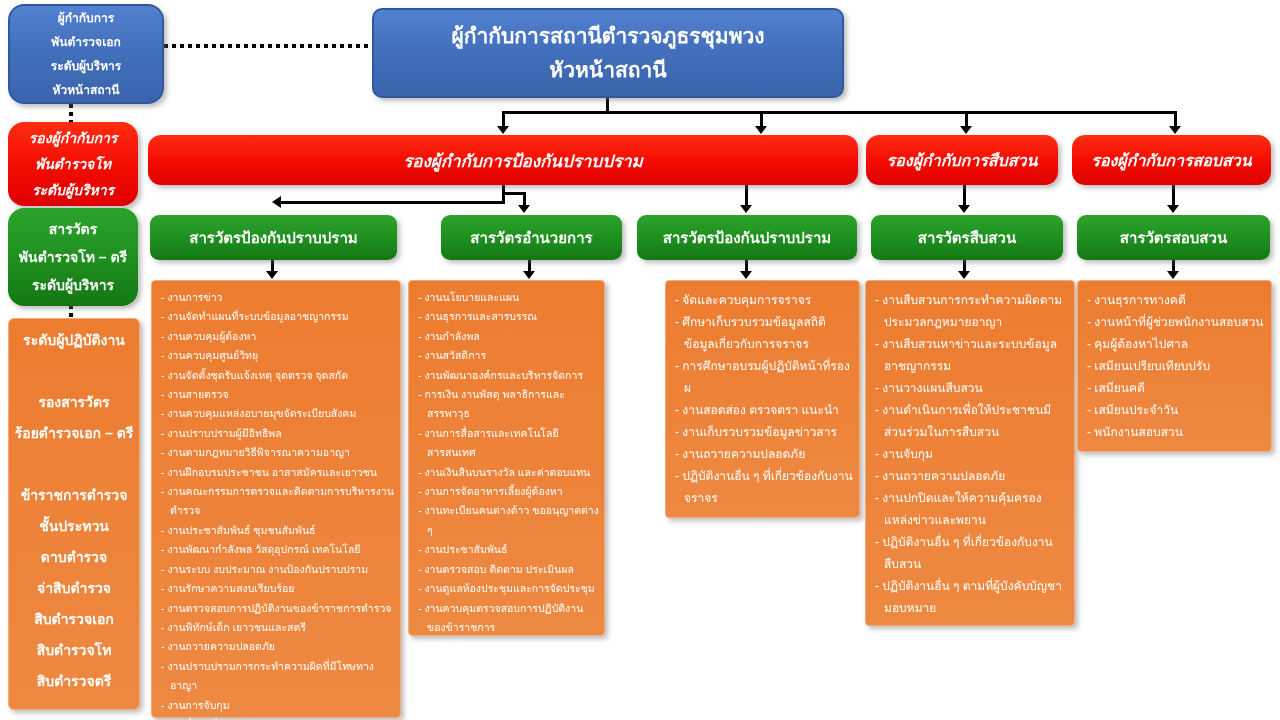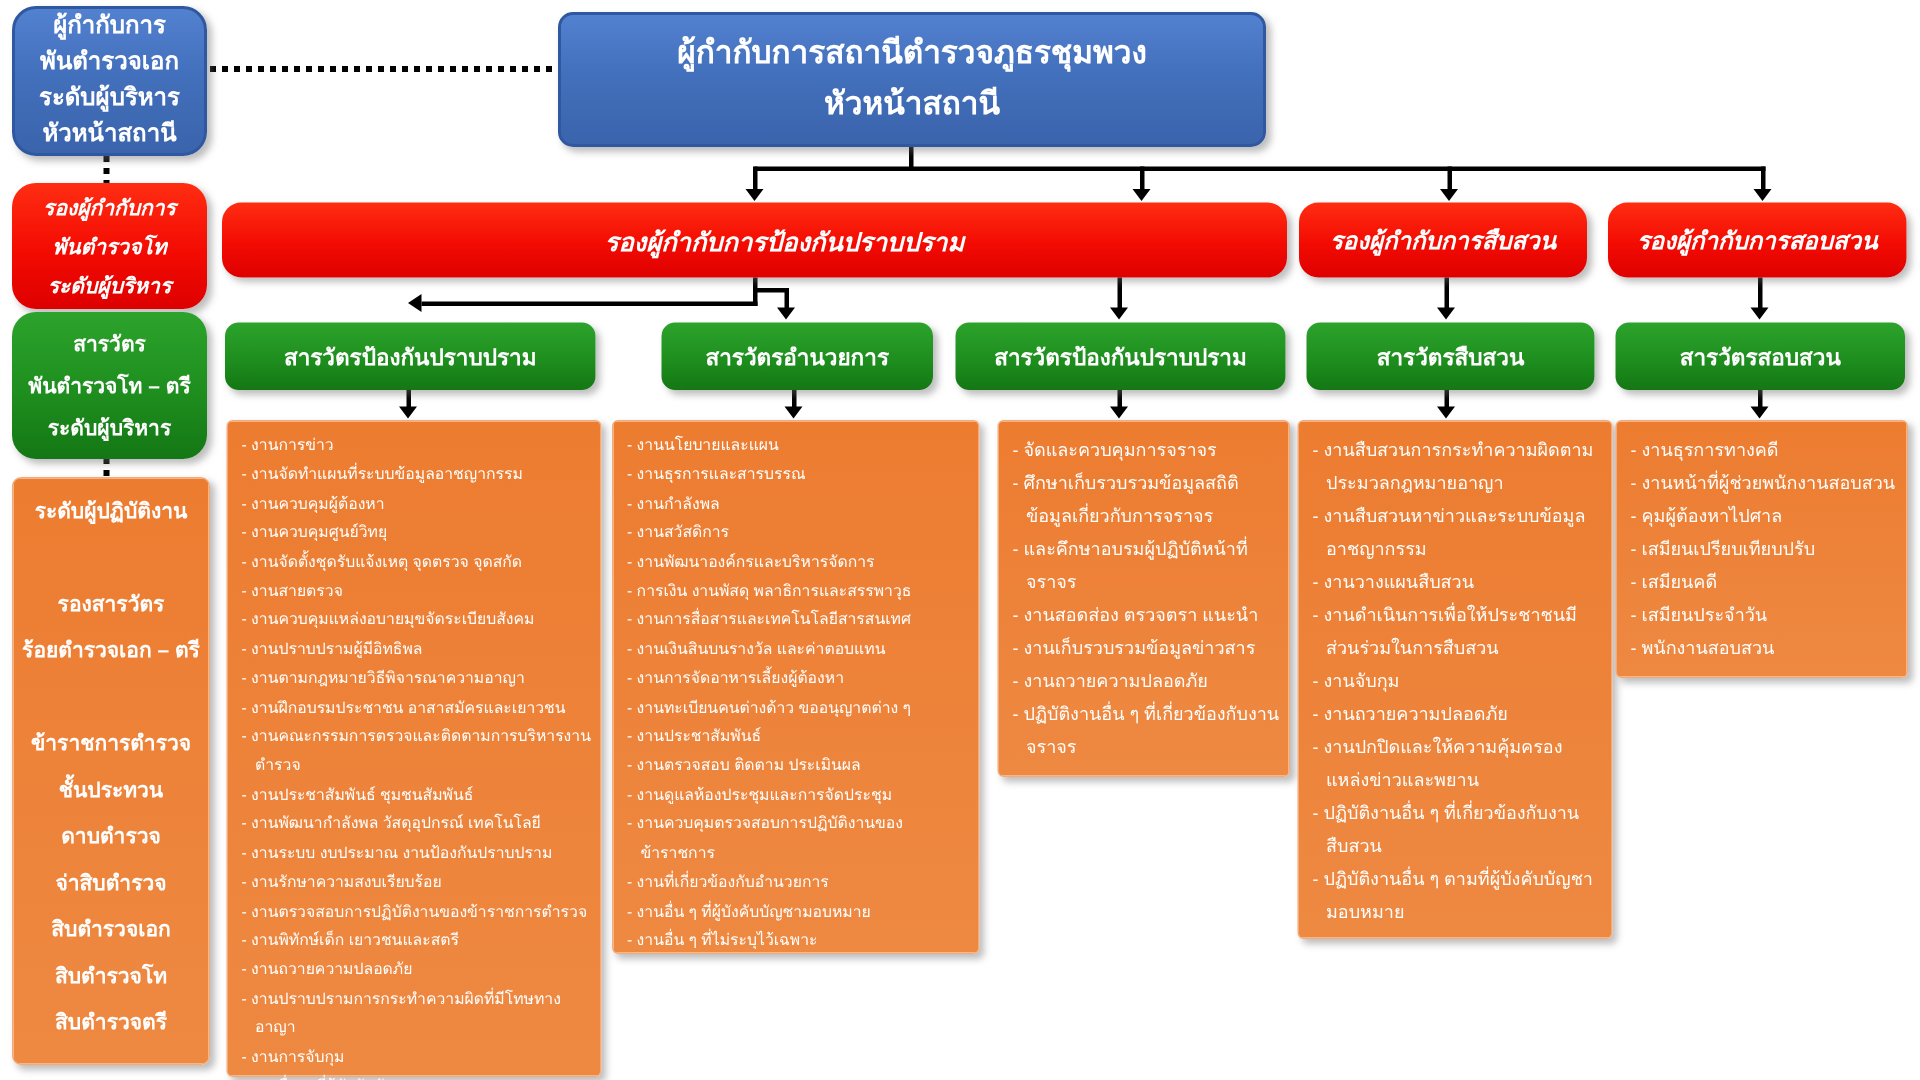--- a/index.html
+++ b/index.html
@@ -68,21 +68,21 @@
   <div class="arrow-down" style="left:266px;top:271px;"></div>
   <div class="vline" style="left:528px;top:260px;height:13px;"></div>
   <div class="arrow-down" style="left:523px;top:271px;"></div>
   <div class="vline" style="left:745px;top:260px;height:13px;"></div>
   <div class="arrow-down" style="left:740px;top:271px;"></div>
   <div class="vline" style="left:963px;top:260px;height:13px;"></div>
   <div class="arrow-down" style="left:958px;top:271px;"></div>
   <div class="vline" style="left:1172px;top:260px;height:13px;"></div>
   <div class="arrow-down" style="left:1167px;top:271px;"></div>
 
-  <div class="box blue lbl" style="left:8px;top:4px;width:130px;height:100px;border-radius:16px;font-size:16px;line-height:24px;">
+  <div class="box blue lbl" style="left:8px;top:4px;width:156px;height:100px;border-radius:16px;font-size:12px;line-height:24px;">
       <div class="legend-line">ผู้กำกับการ</div>
       <div class="legend-line">พันตำรวจเอก</div>
       <div class="legend-line">ระดับผู้บริหาร</div>
       <div class="legend-line">หัวหน้าสถานี</div>
     </div>
   <div class="box red lbl" style="left:8px;top:122px;width:130px;height:84px;border-radius:16px;font-size:14px;line-height:26px;">
       <div class="legend-line">รองผู้กำกับการ</div>
       <div class="legend-line">พันตำรวจโท</div>
       <div class="legend-line">ระดับผู้บริหาร</div>
     </div>
@@ -153,21 +153,21 @@
       <div class="duty-item">- งานพัฒนากำลังพล วัสดุอุปกรณ์ เทคโนโลยี</div>
       <div class="duty-item">- งานระบบ งบประมาณ งานป้องกันปราบปราม</div>
       <div class="duty-item">- งานรักษาความสงบเรียบร้อย</div>
       <div class="duty-item">- งานตรวจสอบการปฏิบัติงานของข้าราชการตำรวจ</div>
       <div class="duty-item">- งานพิทักษ์เด็ก เยาวชนและสตรี</div>
       <div class="duty-item">- งานถวายความปลอดภัย</div>
       <div class="duty-item">- งานปราบปรามการกระทำความผิดที่มีโทษทางอาญา</div>
       <div class="duty-item">- งานการจับกุม</div>
       <div class="duty-item">- งานอื่น ๆ ที่ผู้บังคับบัญชามอบหมาย</div>
     </div>
-  <div class="box orange list-sm" style="left:408px;top:280px;width:245px;height:356px;border-radius:4px;">
+  <div class="box orange list-sm" style="left:408px;top:280px;width:197px;height:356px;border-radius:4px;">
       <div class="duty-item">- งานนโยบายและแผน</div>
       <div class="duty-item">- งานธุรการและสารบรรณ</div>
       <div class="duty-item">- งานกำลังพล</div>
       <div class="duty-item">- งานสวัสดิการ</div>
       <div class="duty-item">- งานพัฒนาองค์กรและบริหารจัดการ</div>
       <div class="duty-item">- การเงิน งานพัสดุ พลาธิการและสรรพาวุธ</div>
       <div class="duty-item">- งานการสื่อสารและเทคโนโลยีสารสนเทศ</div>
       <div class="duty-item">- งานเงินสินบนรางวัล และค่าตอบแทน</div>
       <div class="duty-item">- งานการจัดอาหารเลี้ยงผู้ต้องหา</div>
       <div class="duty-item">- งานทะเบียนคนต่างด้าว ขออนุญาตต่าง ๆ</div>
@@ -175,21 +175,21 @@
       <div class="duty-item">- งานตรวจสอบ ติดตาม ประเมินผล</div>
       <div class="duty-item">- งานดูแลห้องประชุมและการจัดประชุม</div>
       <div class="duty-item">- งานควบคุมตรวจสอบการปฏิบัติงานของข้าราชการ</div>
       <div class="duty-item">- งานที่เกี่ยวข้องกับอำนวยการ</div>
       <div class="duty-item">- งานอื่น ๆ ที่ผู้บังคับบัญชามอบหมาย</div>
       <div class="duty-item">- งานอื่น ๆ ที่ไม่ระบุไว้เฉพาะ</div>
     </div>
   <div class="box orange list-lg" style="left:665px;top:280px;width:195px;height:238px;border-radius:4px;">
       <div class="duty-item">- จัดและควบคุมการจราจร</div>
       <div class="duty-item">- ศึกษาเก็บรวบรวมข้อมูลสถิติข้อมูลเกี่ยวกับการจราจร</div>
-      <div class="duty-item">- และคึกษาอบรมผู้ปฏิบัติหน้าที่จราจร</div>
+      <div class="duty-item">- การศึกษาอบรมผู้ปฏิบัติหน้าที่รองผ</div>
       <div class="duty-item">- งานสอดส่อง ตรวจตรา แนะนำ</div>
       <div class="duty-item">- งานเก็บรวบรวมข้อมูลข่าวสาร</div>
       <div class="duty-item">- งานถวายความปลอดภัย</div>
       <div class="duty-item">- ปฏิบัติงานอื่น ๆ ที่เกี่ยวข้องกับงานจราจร</div>
     </div>
   <div class="box orange list-lg" style="left:865px;top:280px;width:210px;height:346px;border-radius:4px;">
       <div class="duty-item">- งานสืบสวนการกระทำความผิดตามประมวลกฎหมายอาญา</div>
       <div class="duty-item">- งานสืบสวนหาข่าวและระบบข้อมูลอาชญากรรม</div>
       <div class="duty-item">- งานวางแผนสืบสวน</div>
       <div class="duty-item">- งานดำเนินการเพื่อให้ประชาชนมีส่วนร่วมในการสืบสวน</div>

